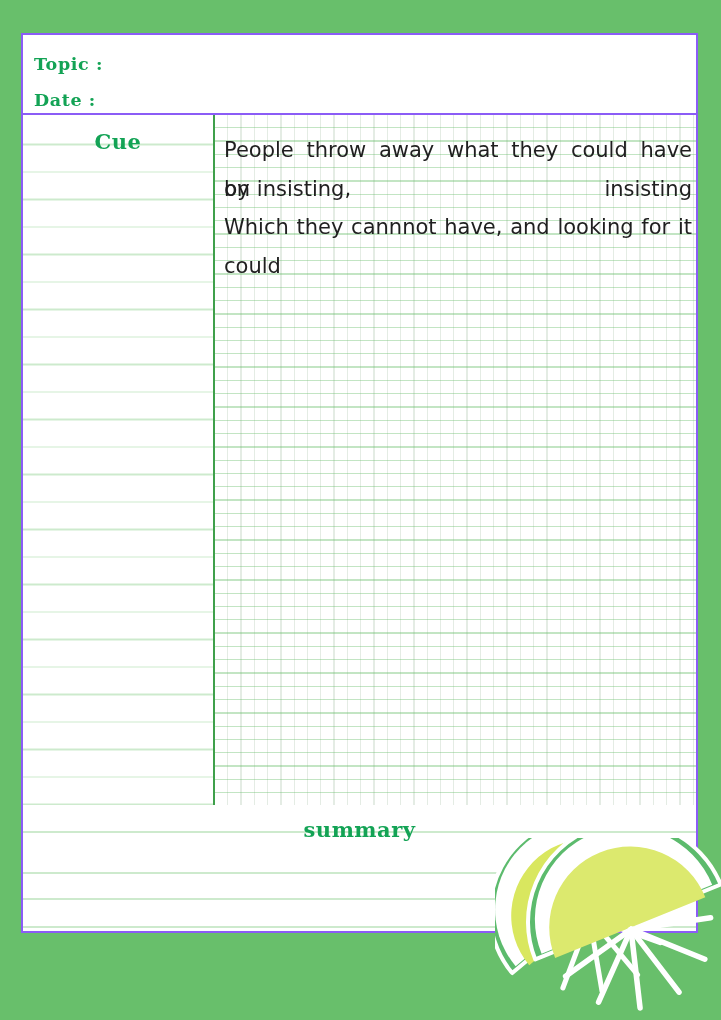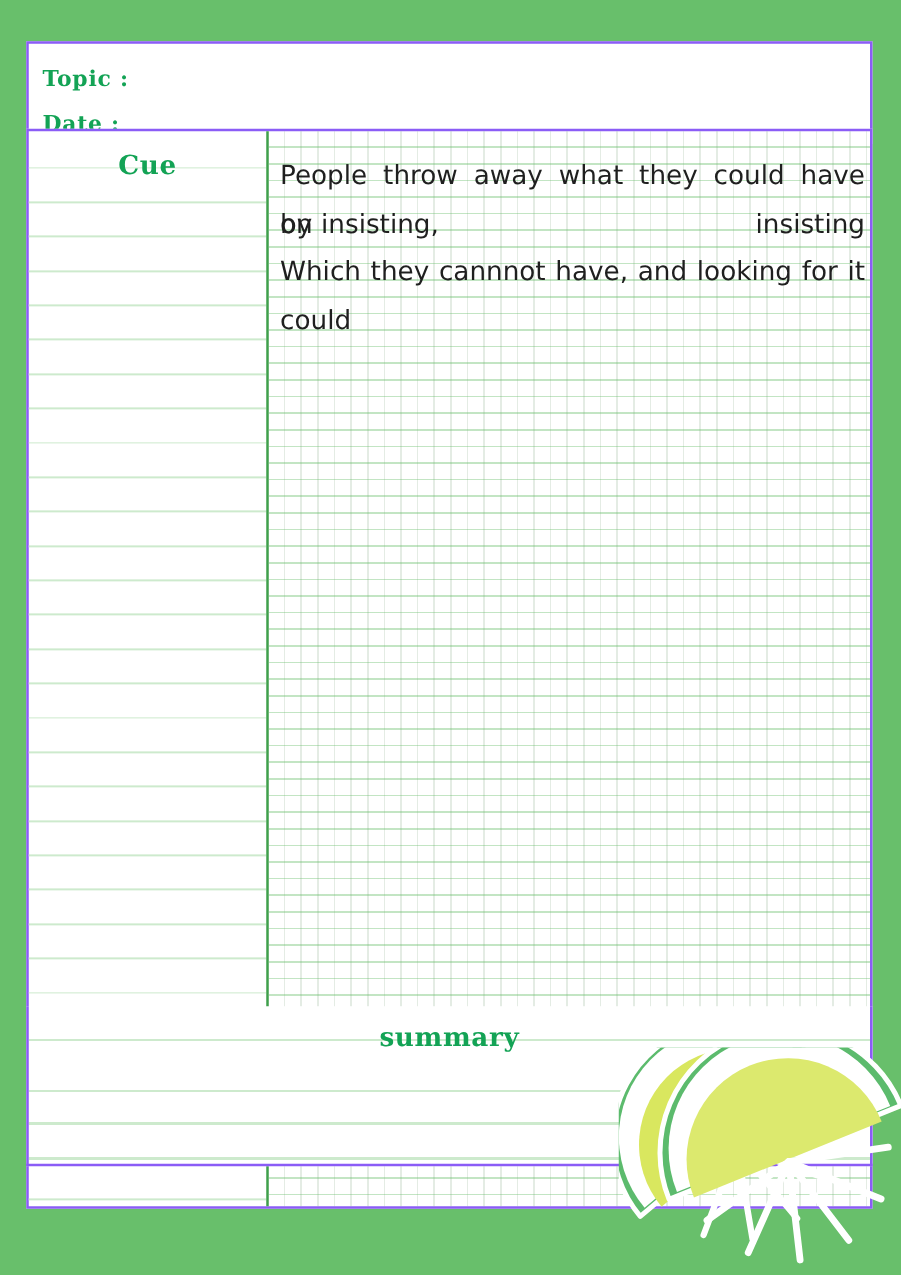--- a/index.html
+++ b/index.html
@@ -15,21 +15,21 @@
   
   .sheet-header { left: 21px; top: 33px; width: 677px; height: 82px; }
   .header-labels { padding: 11px 0 0 11px; }
   .header-label {
     font-family: "DejaVu Serif", serif; font-weight: 700;
     font-size: 17.5px; line-height: 36px; color: #13a355;
     letter-spacing: 0.6px;
   }
 
   
-  .notes-table { left: 21px; top: 103px; width: 677px; height: 864px; display: flex; }
+  .notes-table { left: 21px; top: 113px; width: 677px; height: 696px; display: flex; }
   .cue-col {
     width: 190px; flex: 0 0 190px;
     border-right: 2px solid #3fa04b;
     background-image: repeating-linear-gradient(to bottom,
       transparent 0px, transparent 26px, #cdeacd 26px, #cdeacd 27.5px);
     background-position: 0 2.5px;
   }
   .cue-heading {
     margin-top: 14px; text-align: center;
     font-family: "DejaVu Serif", serif; font-weight: 700;

